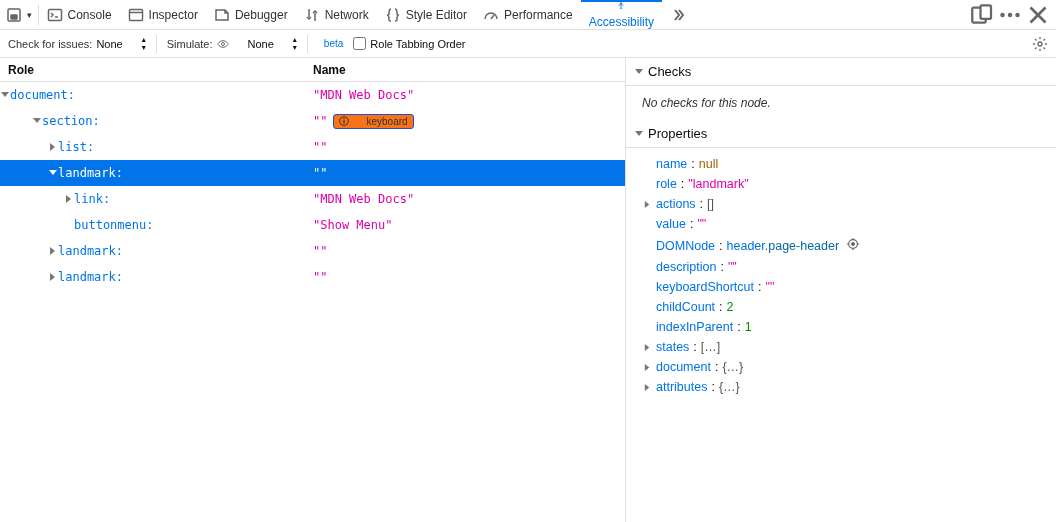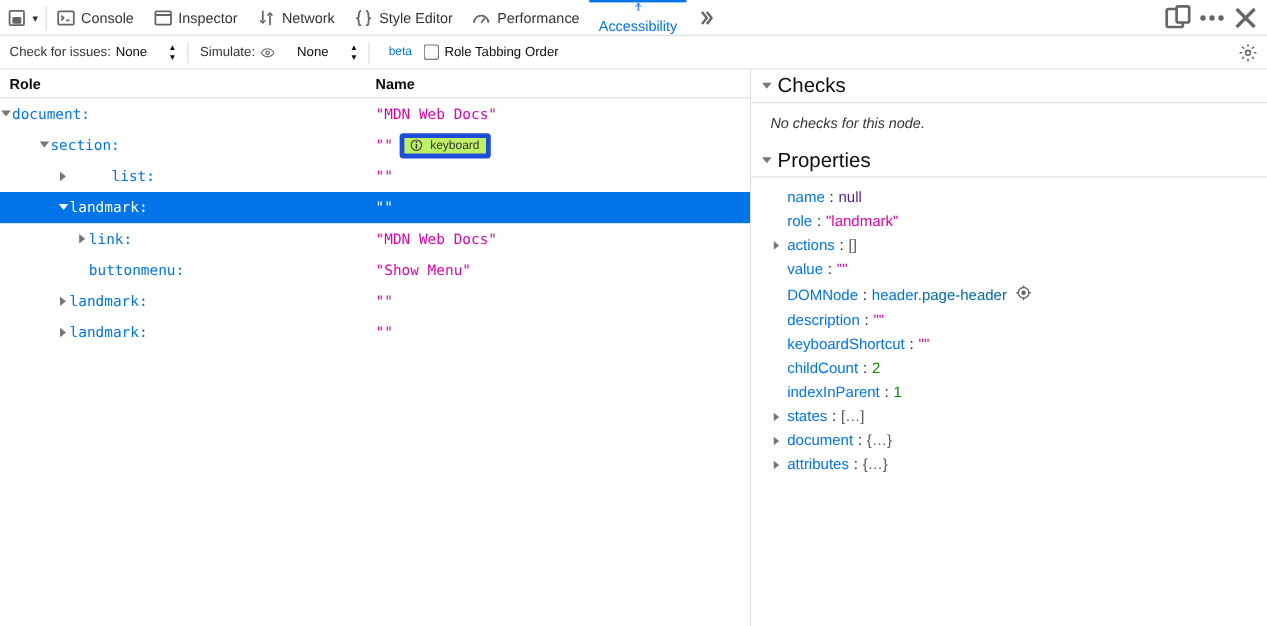--- a/index.html
+++ b/index.html
@@ -27,28 +27,28 @@
 .tree-row { display: flex; align-items: center; height: 26px; font-family: Menlo, Consolas, monospace; font-size: 12px; }
 .tree-row.selected { background: #0074e8; color: #fff; }
 .tree-row .col-role { width: 305px; display: flex; align-items: center; }
 .tree-row .col-name { flex: 1; display: flex; align-items: center; gap: 6px; padding-left: 8px; }
 .twisty { width: 10px; height: 10px; display: inline-flex; align-items: center; justify-content: center; cursor: pointer; flex-shrink: 0; }
 .twisty svg { width: 10px; height: 10px; }
 .role-label { color: #0074e8; }
 .tree-row.selected .role-label { color: #fff; }
 .name-value { color: #dd00a9; }
 .tree-row.selected .name-value { color: #fff; }
-.badge { display: inline-flex; align-items: center; gap: 6px; background: #bef264; border: 4px solid #1d4ed8; border-radius: 3px; padding: 1px 5px; font-size: 10px; color: #333; font-family: -apple-system, sans-serif; }
+.badge { display: inline-flex; align-items: center; gap: 17px; background: #f97316; border: 1px solid #1d4ed8; border-radius: 3px; padding: 1px 5px; font-size: 10px; color: #333; font-family: -apple-system, sans-serif; }
 .right-panel { width: 430px; display: flex; flex-direction: column; overflow: auto; }
-.section-header { display: flex; align-items: center; gap: 4px; height: 28px; padding: 0 8px; border-bottom: 1px solid #e0e0e0; font-size: 17px; font-weight: 400; cursor: pointer; background: #fff; }
+.section-header { display: flex; align-items: center; gap: 4px; height: 28px; padding: 0 8px; border-bottom: 1px solid #e0e0e0; font-size: 13px; font-weight: 400; cursor: pointer; background: #fff; }
 .section-body { padding: 6px 8px; font-size: 12px; }
 .checks-msg { font-style: italic; color: #333; padding: 4px 0 4px 8px; }
 .prop-row { display: flex; align-items: center; gap: 4px; padding: 3px 0 3px 8px; font-family: -apple-system, sans-serif; font-size: 12.5px; }
 .prop-key { color: #0074e8; }
-.prop-val-null { color: #4c1d95; text-align: right; }
+.prop-val-null { color: #a16207; text-align: right; }
 .prop-val-str { color: #dd00a9; }
 .prop-val-num { color: #058b00; }
 .prop-val-arr { color: #555; }
 .prop-val-dom { color: #0074e8; }
 .prop-val-dom .cls { color: #0369a1; }
 .prop-twisty { width: 10px; display: inline-flex; justify-content: center; }
 .node-target { width: 14px; height: 14px; margin-left: 3px; }
 </style>
 </head>
 <body>
@@ -68,20 +68,27 @@
         <path d="M4 6l2 2-2 2M8 10h3"></path>
       </svg>
     <span>Console</span>
   </div>
   <div class="toolbar-item">
     <svg viewBox="0 0 16 16" fill="none" stroke="#666" stroke-width="1.5">
         <rect x="1.5" y="2.5" width="13" height="11" rx="1"></rect>
         <path d="M1.5 5.5h13"></path>
       </svg>
     <span>Inspector</span>
+  </div>
+  <div class="toolbar-item">
+    <svg viewBox="0 0 16 16" fill="none" stroke="#666" stroke-width="1.5">
+        <path d="M2 3h9l3 3v7H2z"></path>
+        <path d="M11 3v3h3"></path>
+      </svg>
+    <span>Debugger</span>
   </div>
   <div class="toolbar-item">
     <svg viewBox="0 0 16 16" fill="none" stroke="#666" stroke-width="1.5">
         <path d="M5 2v8M11 14V6M3 10l2 2 2-2M9 6l2-2 2 2"></path>
       </svg>
     <span>Network</span>
   </div>
   <div class="toolbar-item">
     <svg viewBox="0 0 16 16" fill="none" stroke="#666" stroke-width="1.5">
         <path d="M6 2c-2 0-2 2-2 4s0 2-2 2c2 0 2 2 2 4s0 2 2 2M10 2c2 0 2 2 2 4s0 2 2 2c-2 0-2 2-2 4s0 2-2 2"></path>
@@ -194,21 +201,21 @@
               <svg width="10" height="10" viewBox="0 0 16 16" fill="#333">
                 <circle cx="8" cy="8" r="7" fill="none" stroke="#333" stroke-width="1.5"></circle>
                 <rect x="7" y="6.5" width="2" height="6" fill="#333"></rect>
                 <circle cx="8" cy="4" r="1.2"></circle>
               </svg>
               <span>keyboard</span>
             </span>
           </div>
         </div>
         <div class="tree-row">
-          <div class="col-role" style="padding-left: 48px; gap: 35px;">
+          <div class="col-role" style="padding-left: 48px;">
             <span class="twisty">
               <svg viewBox="0 0 10 10" fill="#777">
                 <path d="M2 1l5 4-5 4z"></path>
               </svg>
             </span>
             <span class="role-label"> list:</span>
           </div>
           <div class="col-name">
             <span class="name-value">""</span>
           </div>

